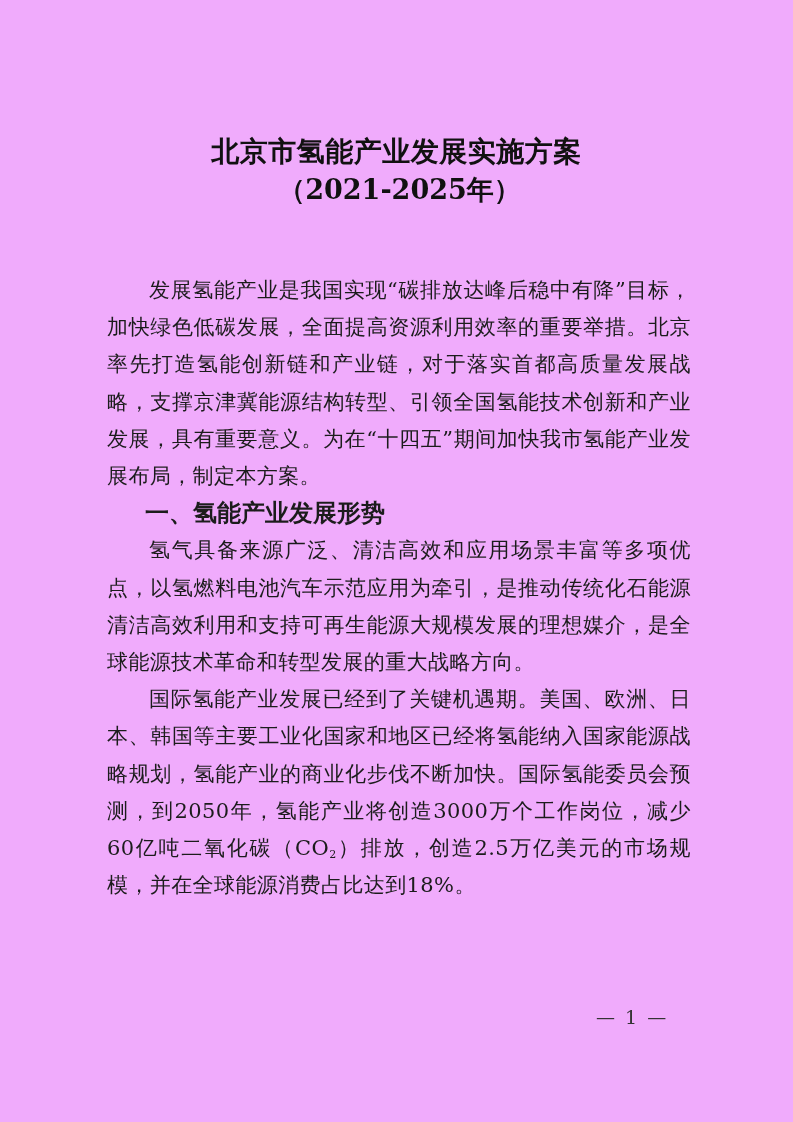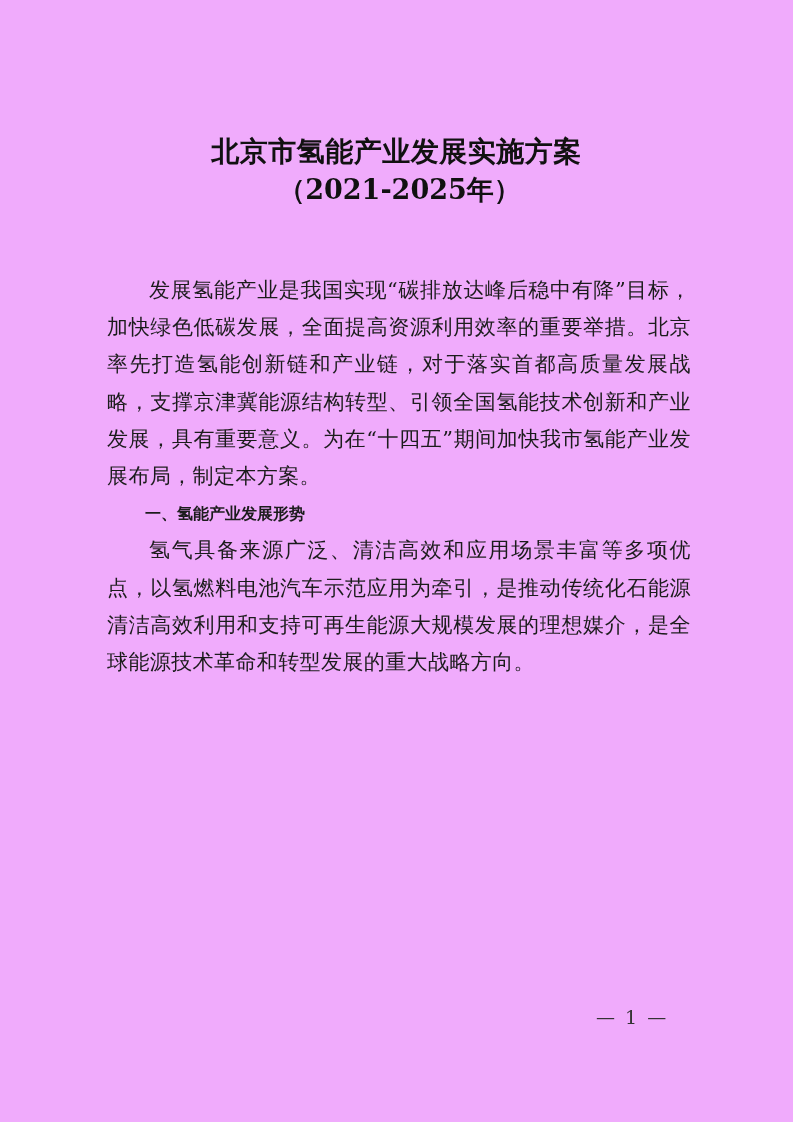--- a/index.html
+++ b/index.html
@@ -58,21 +58,21 @@
     line-height: 37.2px;
     text-align: justify;
     text-align-last: left;
     text-indent: 42px;
     color: #1c1c1c;
     letter-spacing: 0.4px;
   }
   .heading {
     margin: 0;
     font-family: "DejaVu Sans", "Liberation Sans", sans-serif;
-    font-size: 16px;
+    font-size: 24px;
     line-height: 37.2px;
     text-indent: 38px;
     font-weight: bold;
     color: #1c1c1c;
   }
   sub {
     font-size: 11px;
     vertical-align: -3px;
     line-height: 0;
   }
@@ -92,16 +92,17 @@
 
   <div class="title-block">
     <div class="title">北京市氢能产业发展实施方案</div>
     <div class="subtitle">（2021-2025年）</div>
   </div>
 
   <div class="body-text">
     <p class="para">发展氢能产业是我国实现“碳排放达峰后稳中有降”目标，加快绿色低碳发展，全面提高资源利用效率的重要举措。北京率先打造氢能创新链和产业链，对于落实首都高质量发展战略，支撑京津冀能源结构转型、引领全国氢能技术创新和产业发展，具有重要意义。为在“十四五”期间加快我市氢能产业发展布局，制定本方案。</p>
     <p class="heading">一、氢能产业发展形势</p>
     <p class="para">氢气具备来源广泛、清洁高效和应用场景丰富等多项优点，以氢燃料电池汽车示范应用为牵引，是推动传统化石能源清洁高效利用和支持可再生能源大规模发展的理想媒介，是全球能源技术革命和转型发展的重大战略方向。</p>
+    <p class="para"><span>国际氢能产业发展已经到了关键机遇期。美国、欧洲、日本、韩国等主要工业化国家和地区已经将氢能纳入国家能源战略规划，氢能产业的商业化步伐不断加快。国际氢能委员会预测，到2050年，氢能产业将创造3000万个工作岗位，减少60亿吨二氧化碳（CO</span><sub>2</sub><span>）排放，创造2.5万亿美元的市场规模，并在全球能源消费占比达到18%。</span></p>
   </div>
 
   <div class="page-number">— 1 —</div>
 </div>
 
 </body></html>

